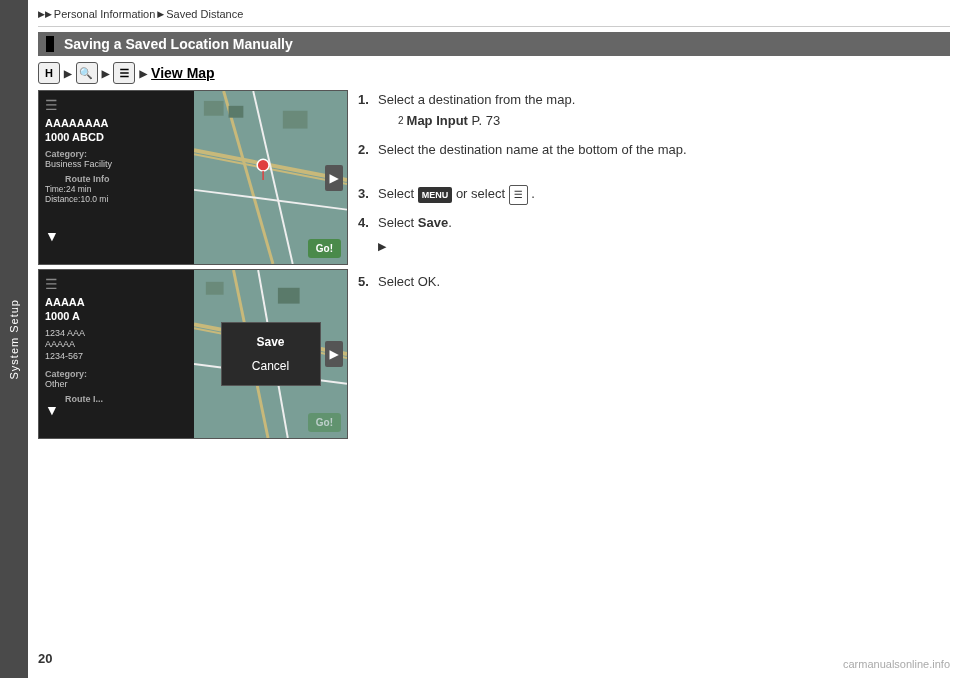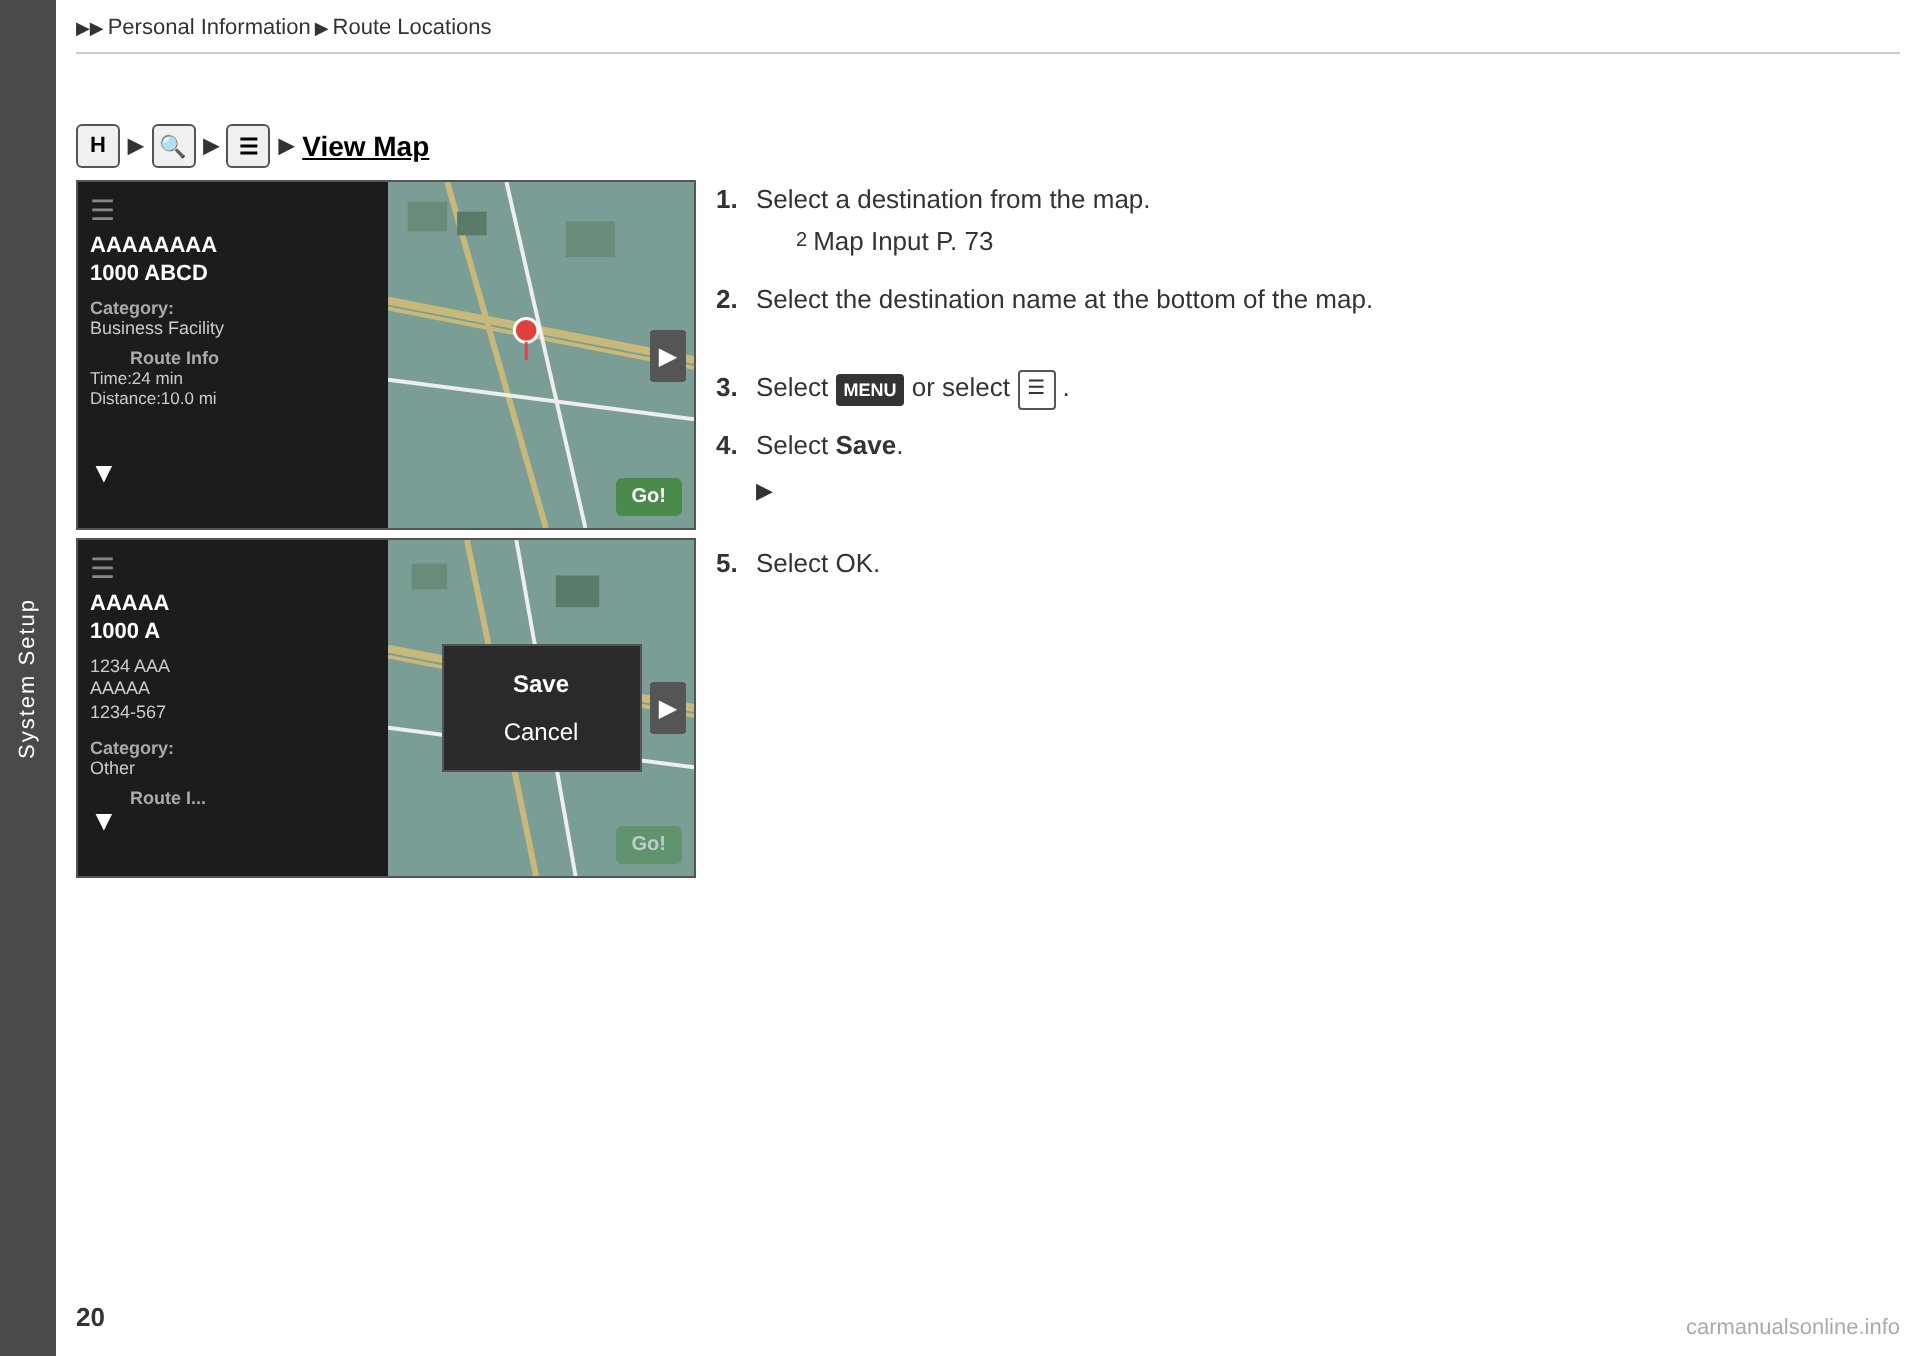--- a/index.html
+++ b/index.html
@@ -377,23 +377,27 @@
 <div class="sidebar">
   <span class="sidebar-label">System Setup</span>
 </div>
 
 <div class="main">
 
   <div class="breadcrumb">
     <span class="breadcrumb-arrow">▶▶</span>
     <span>Personal Information</span>
     <span class="breadcrumb-arrow">▶</span>
-    <span>Route Locations</span>
+    <span>Saved Distance</span>
   </div>
 
+  <div class="section-header">
+    <span class="section-header-bar"></span>
+    <span>Saving a Saved Location Manually</span>
+  </div>
 
   <div class="nav-row">
     <span class="nav-icon">H</span>
     <span class="nav-arrow">▶</span>
     <span class="nav-icon">🔍</span>
     <span class="nav-arrow">▶</span>
     <span class="nav-icon">☰</span>
     <span class="nav-arrow">▶</span>
     <span style="font-weight:bold; font-size:14px;text-decoration:underline;">View Map</span>
   </div>
@@ -471,21 +475,21 @@
   </div>
 
   <div class="instructions">
 
     <div class="inst-item">
       <span class="inst-number">1.</span>
       <div class="inst-text">
         Select a destination from the map.
         <div class="map-input-link">
           <span class="map-input-arrow">2</span>
-          <span><span style="font-weight:normal;">Map Input</span> P. 73</span>
+          <span><span style="font-weight:bold;">Map Input</span> P. 73</span>
         </div>
       </div>
     </div>
 
     <div class="inst-item">
       <span class="inst-number">2.</span>
       <div class="inst-text">
         Select the destination name at the bottom of the map.
       </div>
     </div>

